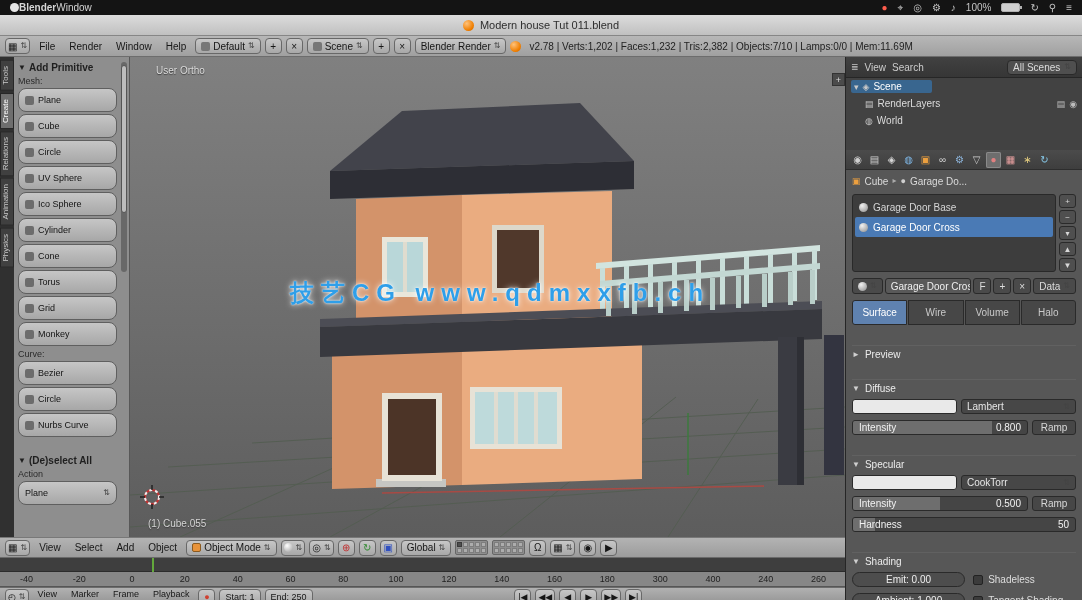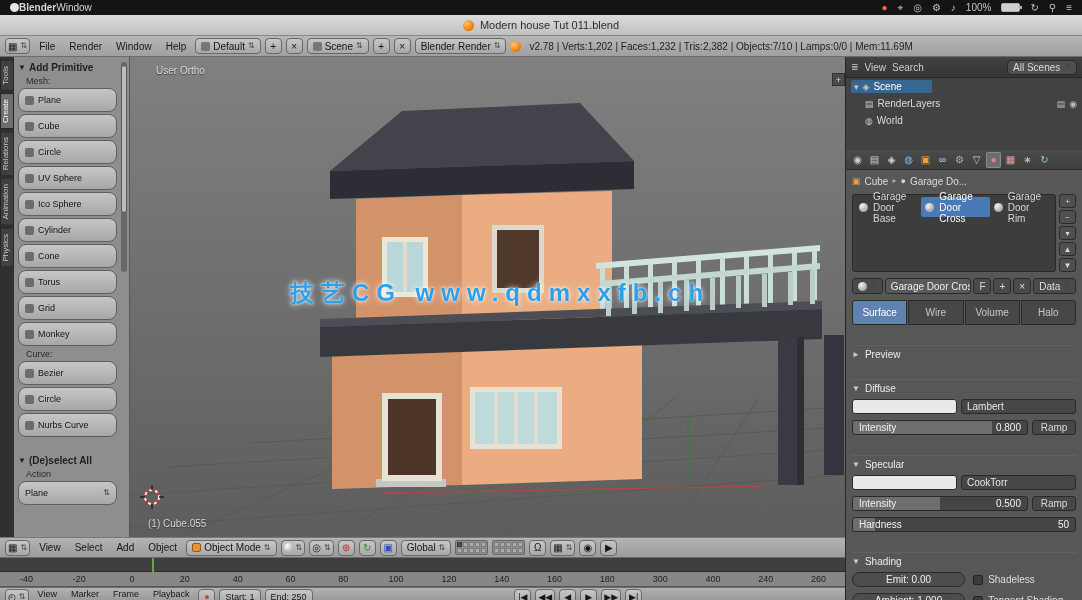--- a/index.html
+++ b/index.html
@@ -31,21 +31,21 @@
 .objlabel{position:absolute;left:148px;bottom:8px;color:#d4d4d4;text-shadow:0 1px 1px #3c3c3c}
 .corner{position:absolute;right:0;top:16px;width:13px;height:13px;background:#4b4b4b;color:#ddd;display:flex;align-items:center;justify-content:center;border:1px solid #333;font-size:9px}
 .watermark{position:absolute;left:150px;top:220px;width:700px;text-align:center;font-size:24px;font-weight:bold;letter-spacing:7px;color:#2f9fe9;text-shadow:0 0 6px rgba(255,255,255,.95),0 0 2px #fff;pointer-events:none}
 
 .ttabs{position:absolute;left:0;top:0;width:14px;height:480px;background:#303030;display:flex;flex-direction:column;gap:2px;padding-top:3px;z-index:3}
 .ttab{writing-mode:vertical-rl;transform:rotate(180deg);font-size:8px;color:#c9c9c9;background:#404040;border:1px solid #262626;padding:5px 0;text-align:center}
 .ttab.active{background:#6e6e6e;color:#fff}
 .shelf{position:absolute;left:14px;top:0;width:116px;height:480px;background:#8e8e8e;border-right:1px solid #585858;padding:3px 12px 3px 4px;z-index:2}
 .phdr{display:flex;gap:3px;align-items:center;font-weight:bold;color:#1f1f1f;margin:2px 0 3px}
 .tri{font-size:8px}
-.tslabel{font-size:9px;color:#2a2a2a;margin:3px 0 1px 8px}
+.tslabel{font-size:9px;color:#2a2a2a;margin:3px 0 1px 0}
 .tsbtn{display:flex;align-items:center;gap:4px;height:24px;margin:2px 0;background:linear-gradient(#c6c6c6,#a7a7a7);border:1px solid #5f5f5f;border-radius:8px;padding:0 6px;font-size:9px;color:#131313}
 .tsbtn .ico{width:9px;height:9px;background:#6c6c6c;border-radius:2px;flex:none}
 .tsdd{justify-content:space-between}
 .mt18{margin-top:18px}
 .scrl{position:absolute;right:2px;top:5px;width:6px;height:210px;background:#686868;border-radius:3px}
 .scrl-t{position:absolute;right:2px;top:8px;width:6px;height:148px;background:#bdbdbd;border:1px solid #555;border-radius:3px}
 
 .vph{left:0;top:537px;width:845px;height:21px;background:linear-gradient(#b3b3b3,#9c9c9c);border-top:1px solid #787878;border-bottom:1px solid #6a6a6a}
 .cubeico{width:9px;height:9px;background:#e8933a;border:1px solid #8a5a20;border-radius:2px;flex:none}
 .sphereico{width:9px;height:9px;border-radius:50%;background:radial-gradient(circle at 35% 30%,#fff,#9a9a9a);flex:none}
@@ -72,21 +72,21 @@
 .oright{margin-left:auto;display:flex;gap:4px;font-size:9px;color:#bdbdbd}
 .ind{margin-left:14px}
 
 .props{left:845px;top:150px;width:237px;height:450px;background:#575757;border-left:1px solid #262626;color:#e3e3e3}
 .ptabs{height:20px;background:linear-gradient(#4b4b4b,#3e3e3e);border-bottom:1px solid #2d2d2d;display:flex;align-items:center;gap:2px;padding:0 4px}
 .ptab{width:15px;height:16px;display:flex;align-items:center;justify-content:center;font-size:10px;border-radius:2px;color:#cfcfcf}
 .ptab.active{background:#6e6e6e;box-shadow:inset 0 0 0 1px #8a8a8a}
 .pbody{padding:4px 6px;display:flex;flex-direction:column;gap:6px;font-size:10px}
 .crumb{display:flex;align-items:center;gap:4px;height:14px;color:#dadada}
 .slotwrap{display:flex;gap:3px}
-.slotlist{flex:1;background:#3d3d3d;border:1px solid #292929;border-radius:3px;padding:2px;display:flex;}
+.slotlist{flex:1;background:#3d3d3d;border:1px solid #292929;border-radius:3px;padding:2px;display:flex;flex-direction:column}
 .slot{height:20px;display:flex;align-items:center;gap:5px;padding:0 4px;border-radius:2px;color:#d6d6d6}
 .slot.selected{background:#4a7ab5;color:#fff}
 .matico{width:9px;height:9px;border-radius:50%;background:radial-gradient(circle at 35% 30%,#f2f2f2,#8a8a8a);flex:none}
 .sidecol{width:17px;display:flex;flex-direction:column;gap:2px}
 .sbtn{height:14px;background:#4f4f4f;border:1px solid #2a2a2a;border-radius:3px;color:#d8d8d8;display:flex;align-items:center;justify-content:center;font-size:8px}
 .dbrow{display:flex;gap:2px;align-items:center}
 .dfield{flex:1;height:16px;background:#595959;border:1px solid #2a2a2a;border-radius:3px;display:flex;align-items:center;padding:0 5px;overflow:hidden;white-space:nowrap;color:#efefef}
 .dkbtn{height:16px;background:#4a4a4a;border:1px solid #2a2a2a;border-radius:3px;color:#dcdcdc;display:inline-flex;align-items:center;justify-content:center;gap:3px;padding:0 5px}
 .segrow{display:flex;gap:1px}
 .seg{flex:1;height:25px;background:#474747;border:1px solid #2a2a2a;color:#c9c9c9;display:flex;align-items:center;justify-content:center}
@@ -503,24 +503,20 @@
       <div class="slotwrap">
         <div class="slotlist">
           <div class="slot">
               <span class="matico"></span>
               <span>Garage Door Base</span>
             </div>
           <div class="slot selected">
               <span class="matico"></span>
               <span>Garage Door Cross</span>
             </div>
-          <div class="slot">
-              <span class="matico"></span>
-              <span>Garage Door Rim</span>
-            </div>
         </div>
         <div class="sidecol">
           <span class="sbtn">+</span>
           <span class="sbtn">−</span>
           <span class="sbtn">▾</span>
           <span class="sbtn">▲</span>
           <span class="sbtn">▼</span>
         </div>
       </div>
       <div class="dbrow">

